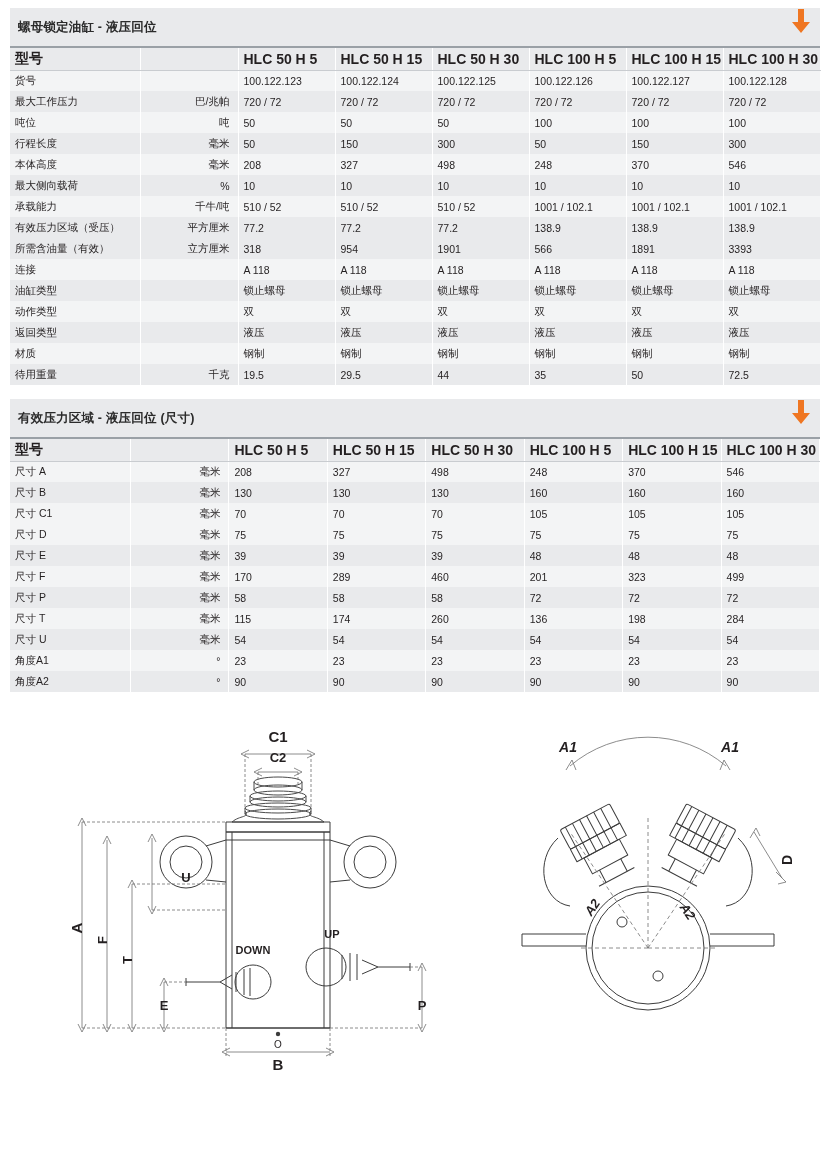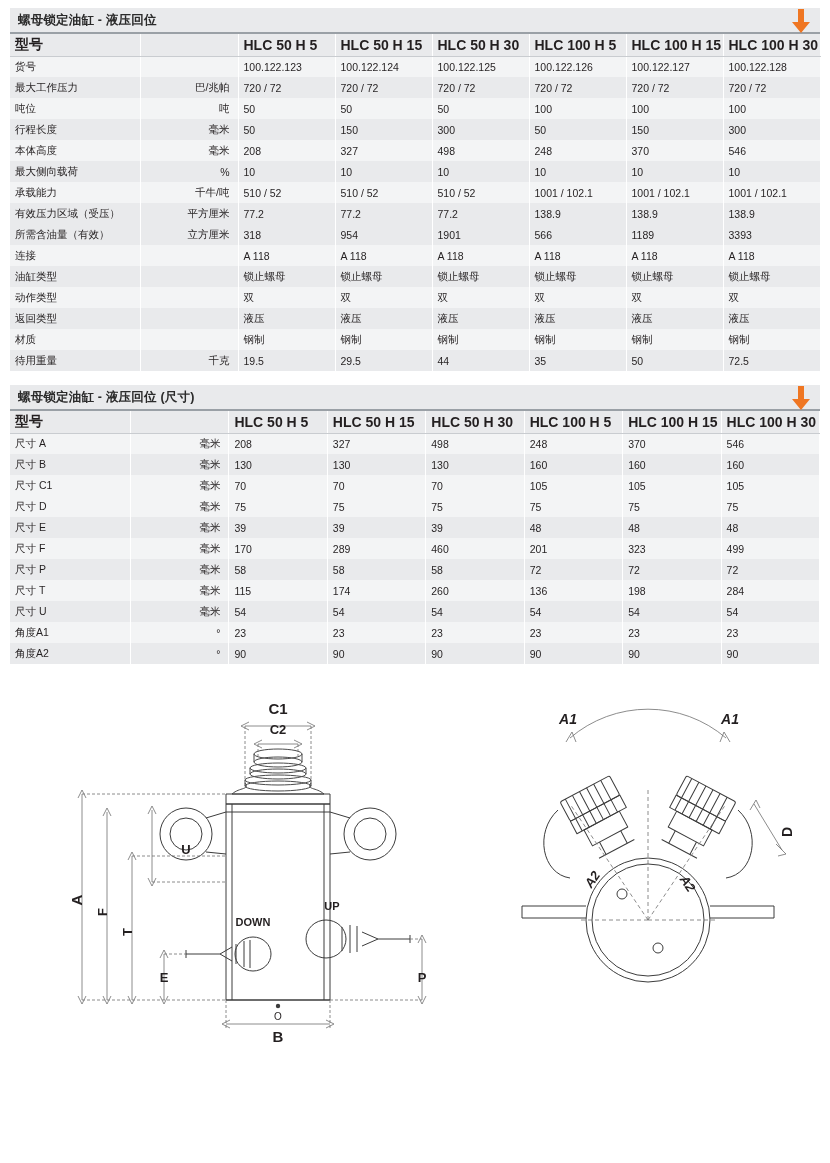--- a/index.html
+++ b/index.html
@@ -20,21 +20,21 @@
     width: 830px;
     padding: 8px 10px 0 10px;
   }
 
   
   .block { margin-bottom: 14px; }
 
   .block-title {
     background: #e9eaec;
     border-bottom: 2px solid #9aa0a6;
-    height: 26px;
+    height: 40px;
     display: flex;
     align-items: center;
     padding: 0 8px;
     position: relative;
   }
   .block-title .t {
     font-size: 12.5px;
     font-weight: bold;
     color: #2b2b2b;
     letter-spacing: .2px;
@@ -211,21 +211,21 @@
             <td class="c-val">138.9</td>
             <td class="c-val">138.9</td>
           </tr>
           <tr class="alt">
             <td class="c-label">所需含油量（有效）</td>
             <td class="c-unit">立方厘米</td>
             <td class="c-val">318</td>
             <td class="c-val">954</td>
             <td class="c-val">1901</td>
             <td class="c-val">566</td>
-            <td class="c-val">1189</td>
+            <td class="c-val">1891</td>
             <td class="c-val">3393</td>
           </tr>
           <tr class="norm">
             <td class="c-label">连接</td>
             <td class="c-unit"></td>
             <td class="c-val">A 118</td>
             <td class="c-val">A 118</td>
             <td class="c-val">A 118</td>
             <td class="c-val">A 118</td>
             <td class="c-val">A 118</td>
@@ -280,21 +280,21 @@
             <td class="c-val">35</td>
             <td class="c-val">50</td>
             <td class="c-val">72.5</td>
           </tr>
         </tbody>
     </table>
   </div>
 
   <div class="block">
     <div class="block-title">
-      <span class="t">螺母锁定油缸 - 液压回位 (尺寸)</span>
+      <span class="t">有效压力区域 - 液压回位 (尺寸)</span>
       <svg class="arrow-down" viewBox="0 0 18 24">
         <polygon points="6,0 12,0 12,13 18,13 9,24 0,13 6,13" fill="#ef7622"></polygon>
       </svg>
     </div>
     <table class="tbl-dim">
       <colgroup>
         <col class="label">
           <col class="unit">
         <col class="val">
           <col class="val">

